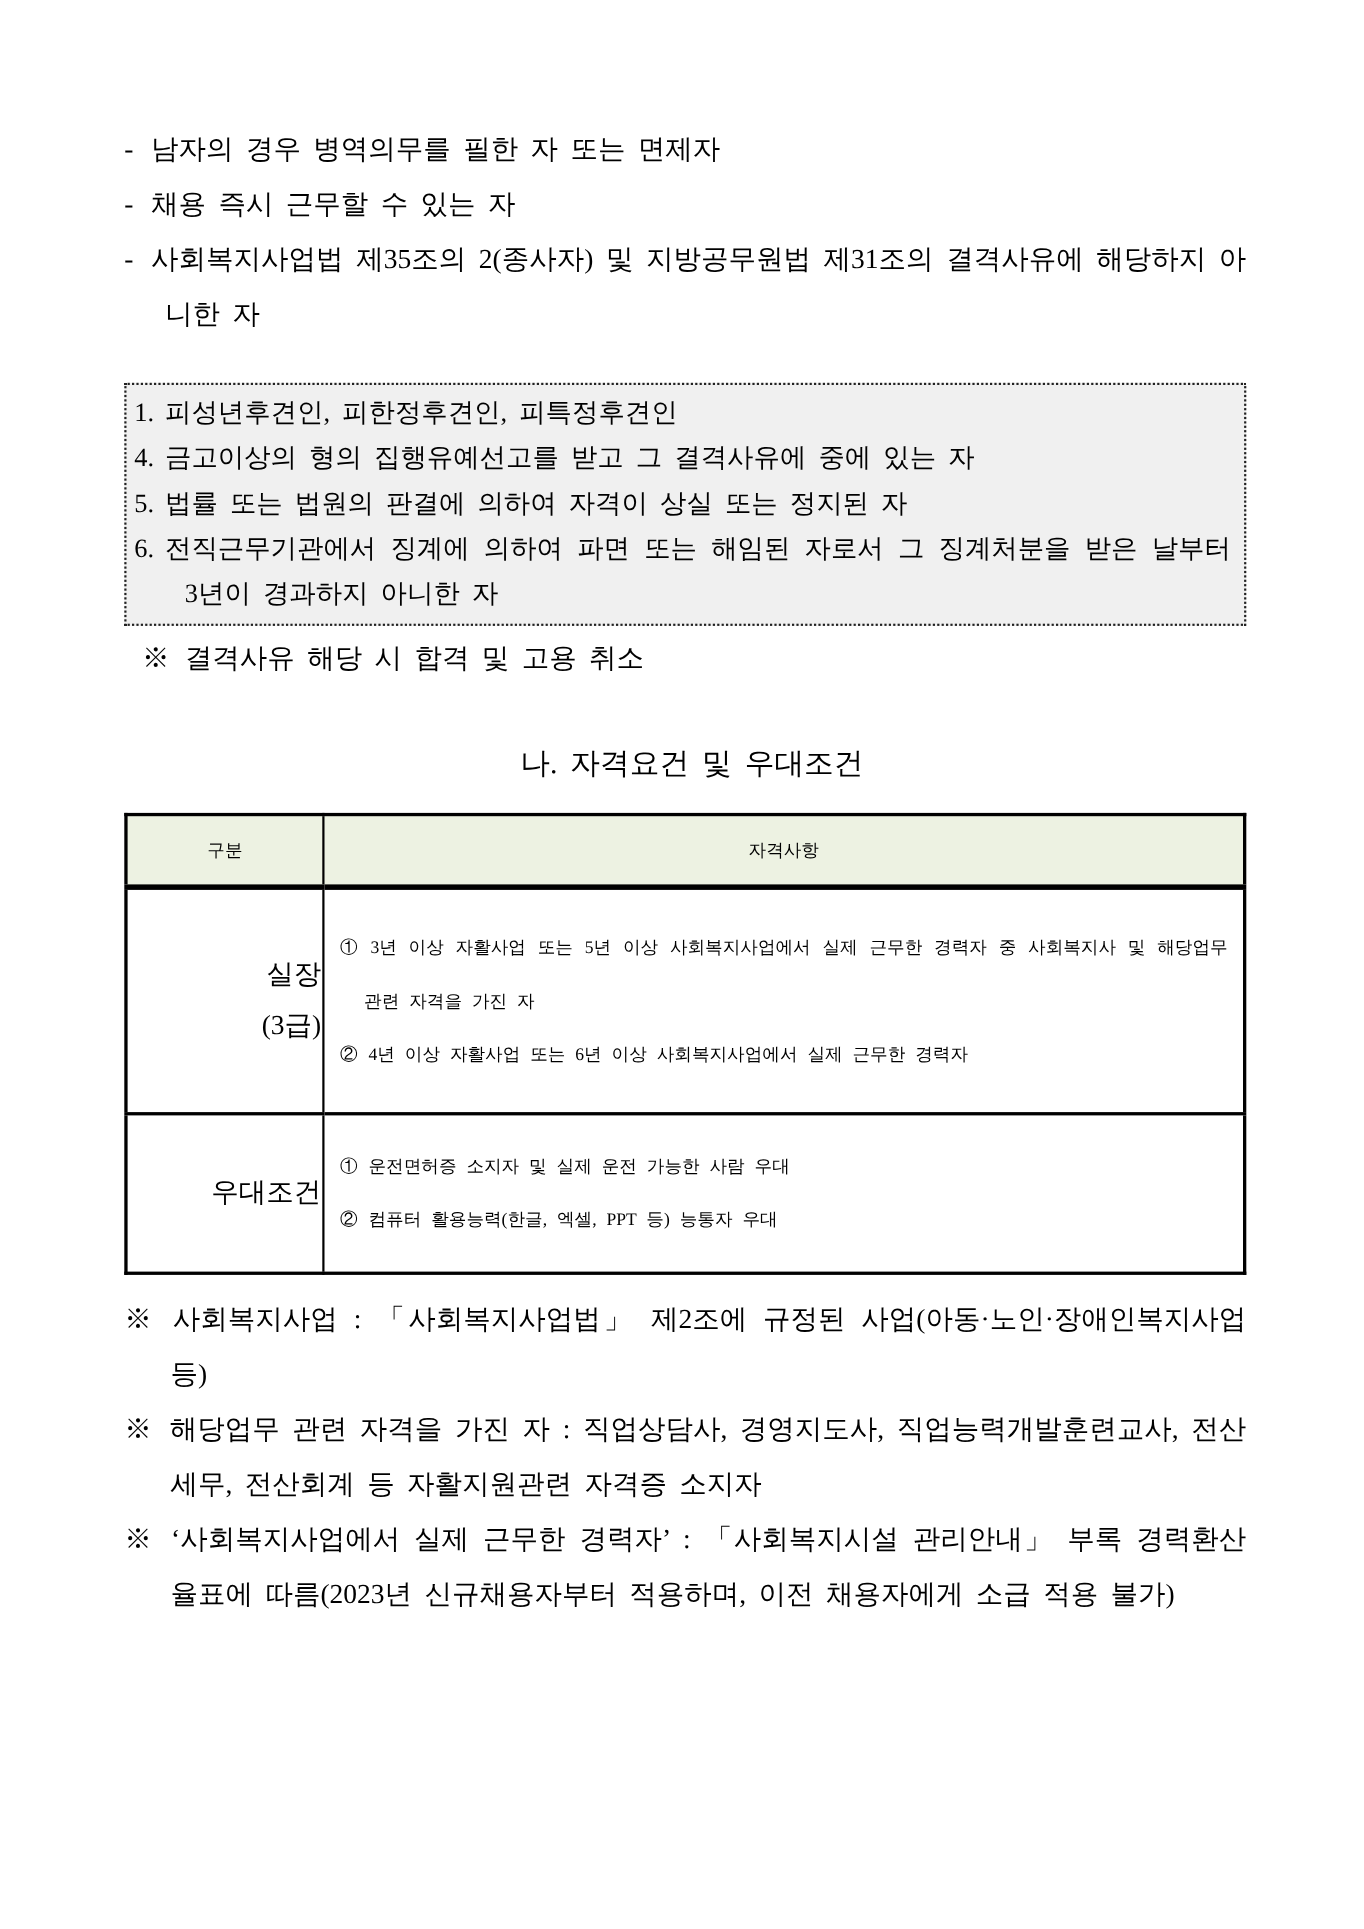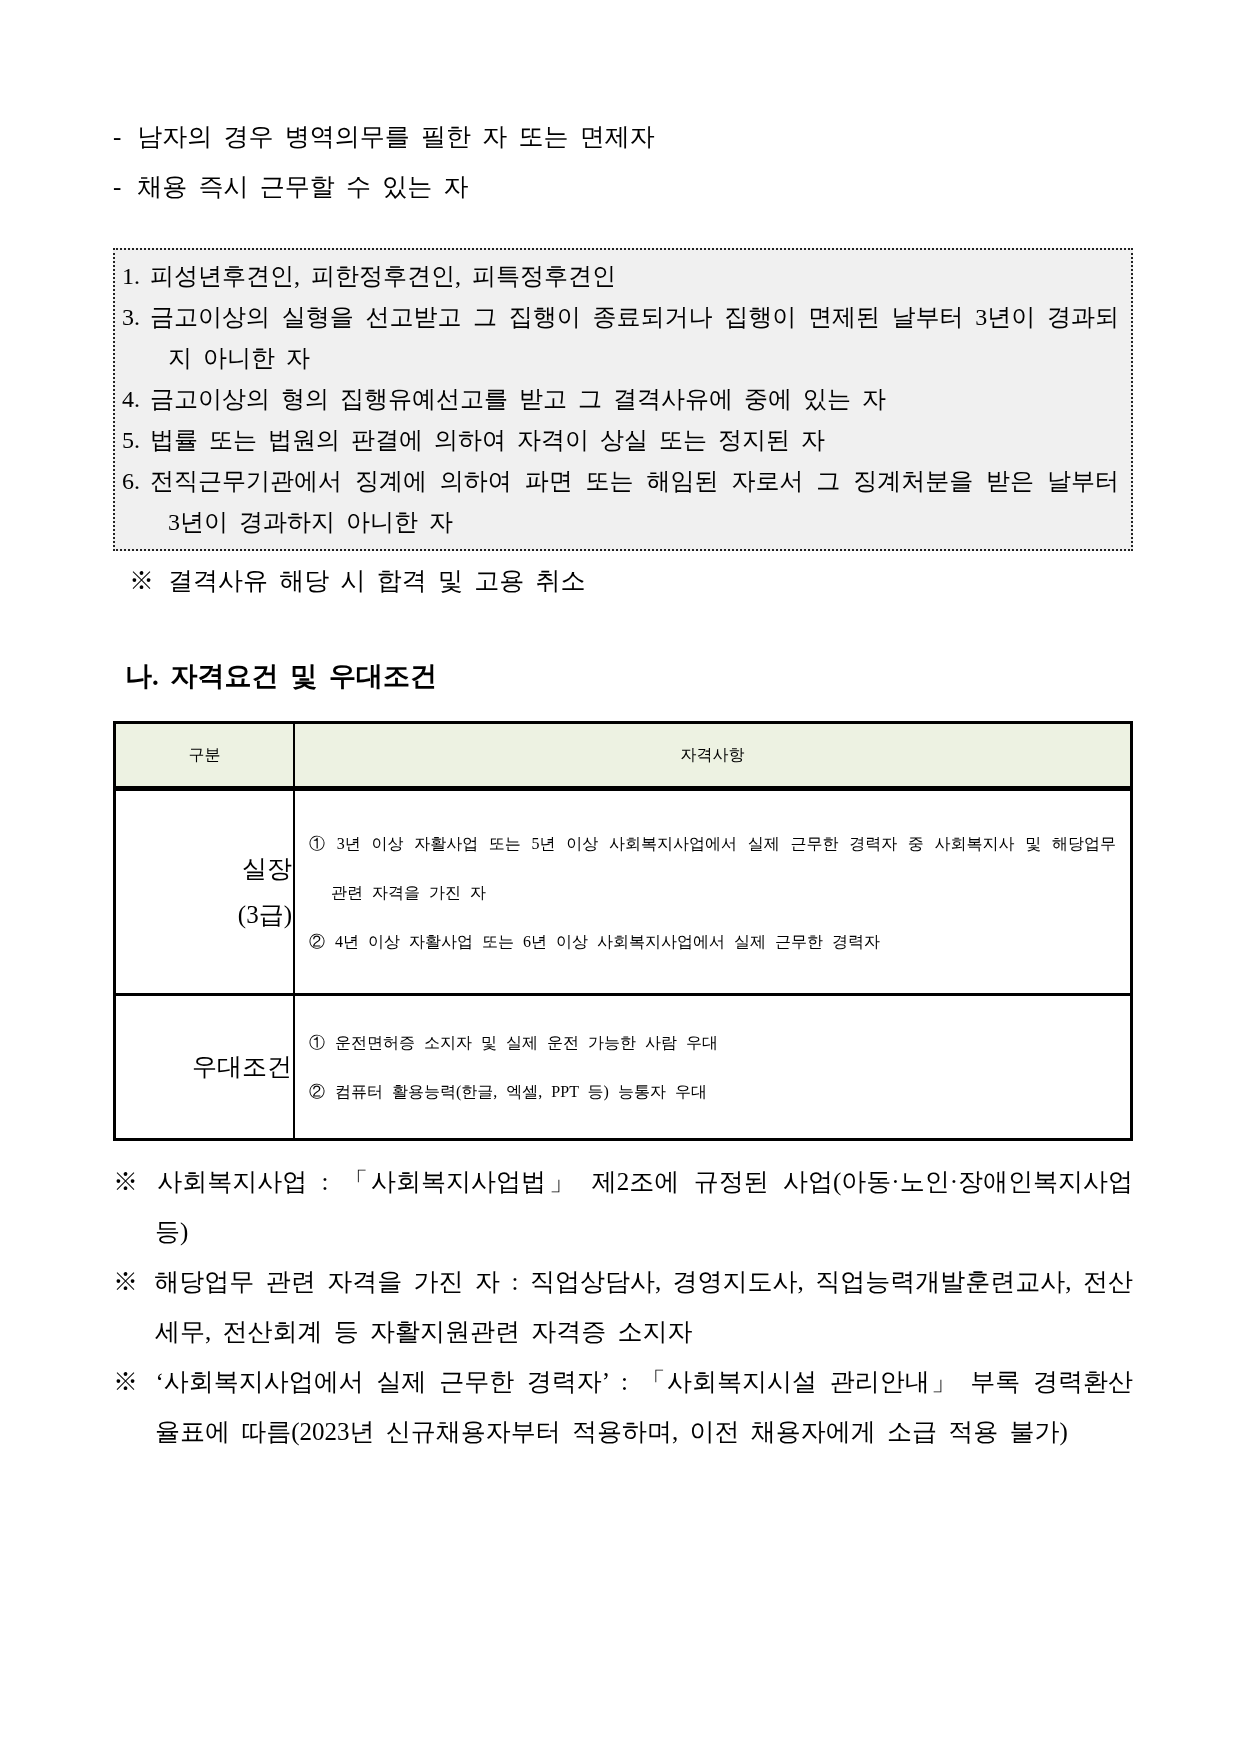--- a/index.html
+++ b/index.html
@@ -46,22 +46,23 @@
     margin-top: 8px;
     padding-left: 16px;
     line-height: 44px;
   }
   .cancel-note .m { margin-right: 14px; }
 
   
   .section-heading {
     margin: 52px 0 0 12px;
     font-size: 27px;
-    font-weight: bold;
+    font-weight: normal;
     line-height: 42px;
+    text-align: center;
   }
 
   
   table.qual-table {
     margin-top: 24px;
     width: 100%;
     border-collapse: collapse;
     border: 3px solid #000000;
     table-layout: fixed;
   }
@@ -108,28 +109,28 @@
 
 <div class="page">
 
   <div class="intro">
     <div class="li">
       <span class="m">-</span><span>남자의 경우 병역의무를 필한 자 또는 면제자</span>
     </div>
     <div class="li">
       <span class="m">-</span><span>채용 즉시 근무할 수 있는 자</span>
     </div>
+    <div class="li">
+      <span class="m">-</span><span>사회복지사업법 제35조의 2(종사자) 및 지방공무원법 제31조의 결격사유에 해당하지 아니한 자</span>
+    </div>
   </div>
 
   <div class="dotted-box">
     <div class="li">
       <span class="m">1.</span><span>피성년후견인, 피한정후견인, 피특정후견인</span>
-    </div>
-    <div class="li">
-      <span class="m">3.</span><span>금고이상의 실형을 선고받고 그 집행이 종료되거나 집행이 면제된 날부터 3년이 경과되지 아니한 자</span>
     </div>
     <div class="li">
       <span class="m">4.</span><span>금고이상의 형의 집행유예선고를 받고 그 결격사유에 중에 있는 자</span>
     </div>
     <div class="li">
       <span class="m">5.</span><span>법률 또는 법원의 판결에 의하여 자격이 상실 또는 정지된 자</span>
     </div>
     <div class="li">
       <span class="m">6.</span><span>전직근무기관에서 징계에 의하여 파면 또는 해임된 자로서 그 징계처분을 받은 날부터 3년이 경과하지 아니한 자</span>
     </div>

